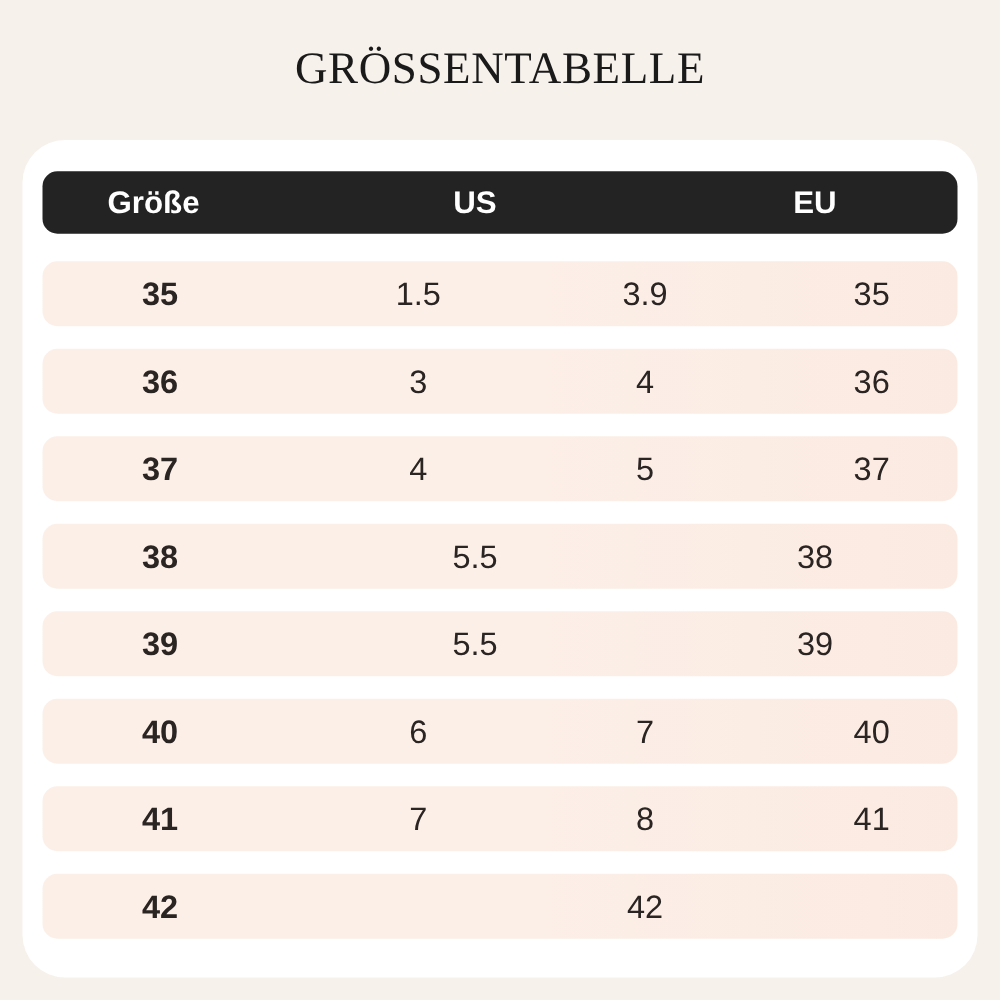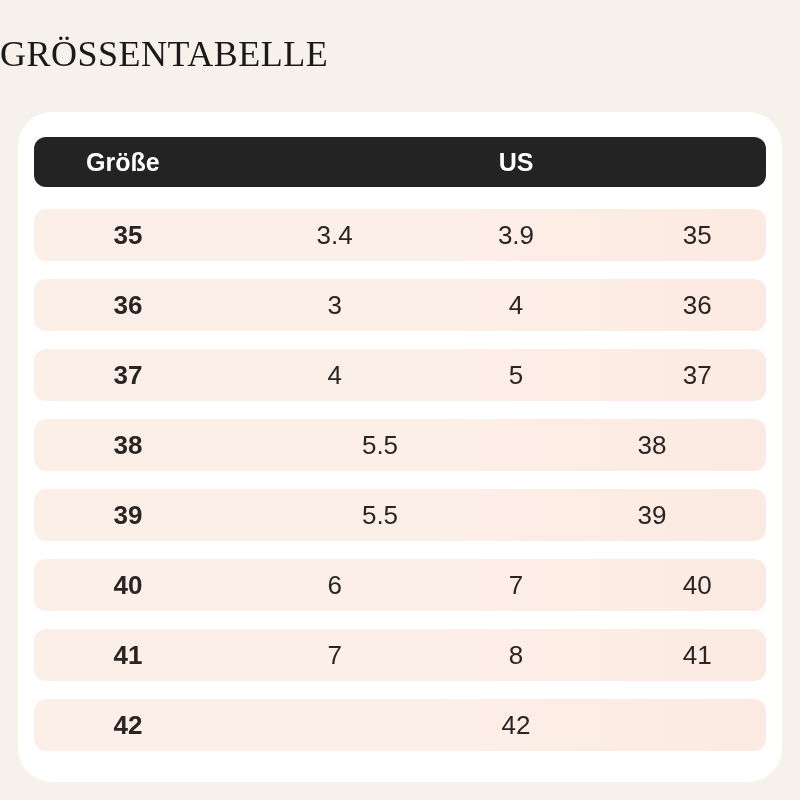--- a/index.html
+++ b/index.html
@@ -13,20 +13,21 @@
     font-family: "Liberation Sans", sans-serif;
     overflow: hidden;
   }
   .page {
     position: relative;
     width: 800px;
     height: 800px;
     box-sizing: border-box;
   }
   .title {
+    text-align: center;
     font-family: "Liberation Serif", serif;
     font-size: 36px;
     letter-spacing: 0.5px;
     color: #1a1a1a;
     padding-top: 33px;
     font-weight: 400;
   }
   .card {
     position: absolute;
     left: 18px;
@@ -89,25 +90,26 @@
 <div class="page">
 
   <div class="title">GRÖSSENTABELLE</div>
 
   <div class="card">
     <div class="table">
 
       <div class="row header">
         <div class="cell c0">Größe</div>
         <div class="cell c2">US</div>
+        <div class="cell c3">EU</div>
       </div>
 
       <div class="row body">
         <div class="cell c0">35</div>
-        <div class="cell c1">3.4</div>
+        <div class="cell c1">1.5</div>
         <div class="cell c2">3.9</div>
         <div class="cell c3">35</div>
       </div>
 
       <div class="row body">
         <div class="cell c0">36</div>
         <div class="cell c1">3</div>
         <div class="cell c2">4</div>
         <div class="cell c3">36</div>
       </div>

